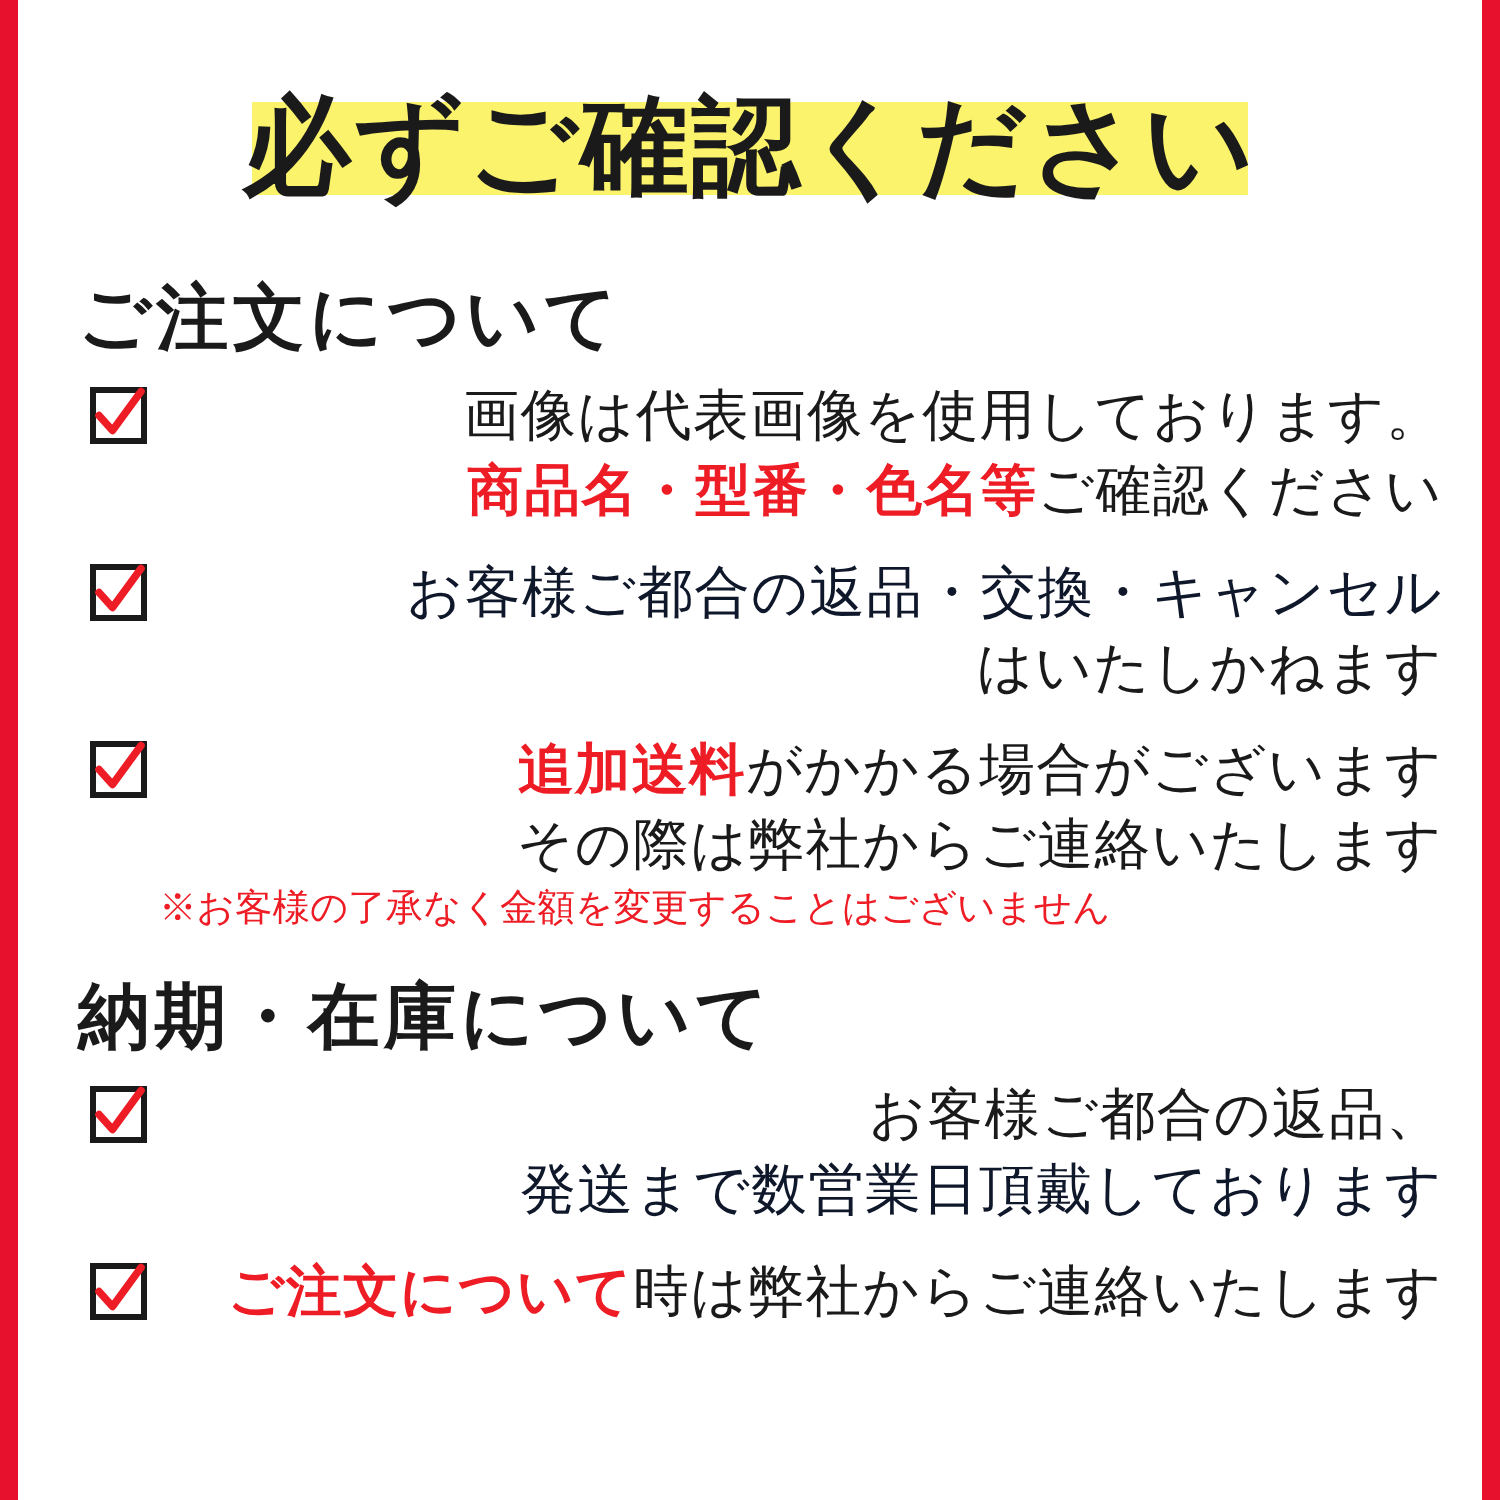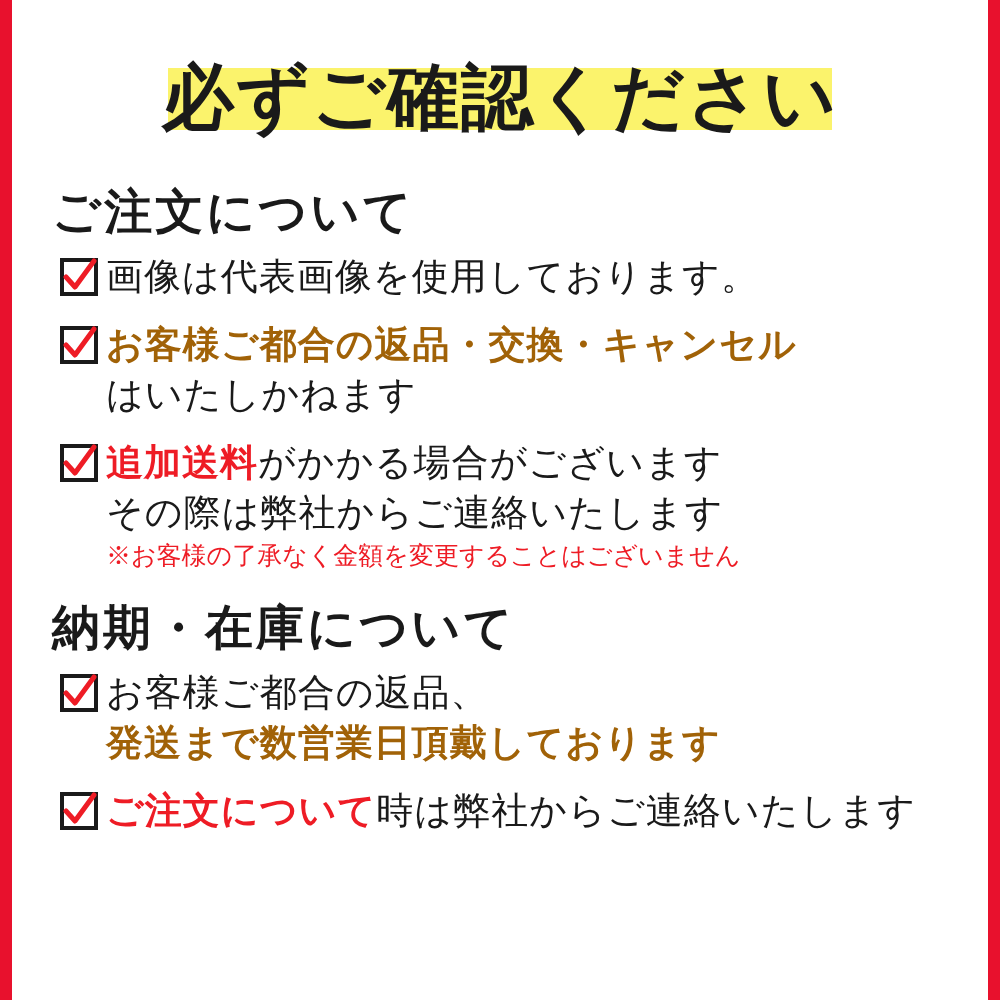--- a/index.html
+++ b/index.html
@@ -97,22 +97,23 @@
   .lines {
     flex: 1 1 auto;
   }
   .line {
     font-size: 37px;
     line-height: 50px;
     letter-spacing: 1px;
     color: #1a1a1a;
     white-space: nowrap;
     font-family: "DejaVu Sans", "Liberation Sans", sans-serif;
-  }
-  .line.red { color: #a16207; font-weight: bold; }
+    text-align: right;
+  }
+  .line.red { color: #0f172a; font-weight: normal; }
   .line .red { color: #ee1c25; font-weight: bold; }
   .note {
     font-size: 25px;
     line-height: 36px;
     color: #ee1c25;
     letter-spacing: 0px;
     white-space: nowrap;
     font-family: Liberation Serif, serif;
   }
 </style>
@@ -134,20 +135,21 @@
 
     <div class="item">
       <div class="check">
         <svg width="38" height="38" viewBox="0 0 38 38">
           <rect x="2" y="2" width="34" height="34" fill="none" stroke="#1a1a1a" stroke-width="4"></rect>
           <path d="M6 19 L15 29 L34 3" fill="none" stroke="#ee1c25" stroke-width="5" stroke-linecap="round" stroke-linejoin="round"></path>
         </svg>
       </div>
       <div class="lines">
         <div class="line">画像は代表画像を使用しております。</div>
+        <div class="line"><span class="red">商品名・型番・色名等</span><span>ご確認ください</span></div>
       </div>
     </div>
 
     <div class="item">
       <div class="check">
         <svg width="38" height="38" viewBox="0 0 38 38">
           <rect x="2" y="2" width="34" height="34" fill="none" stroke="#1a1a1a" stroke-width="4"></rect>
           <path d="M6 19 L15 29 L34 3" fill="none" stroke="#ee1c25" stroke-width="5" stroke-linecap="round" stroke-linejoin="round"></path>
         </svg>
       </div>

